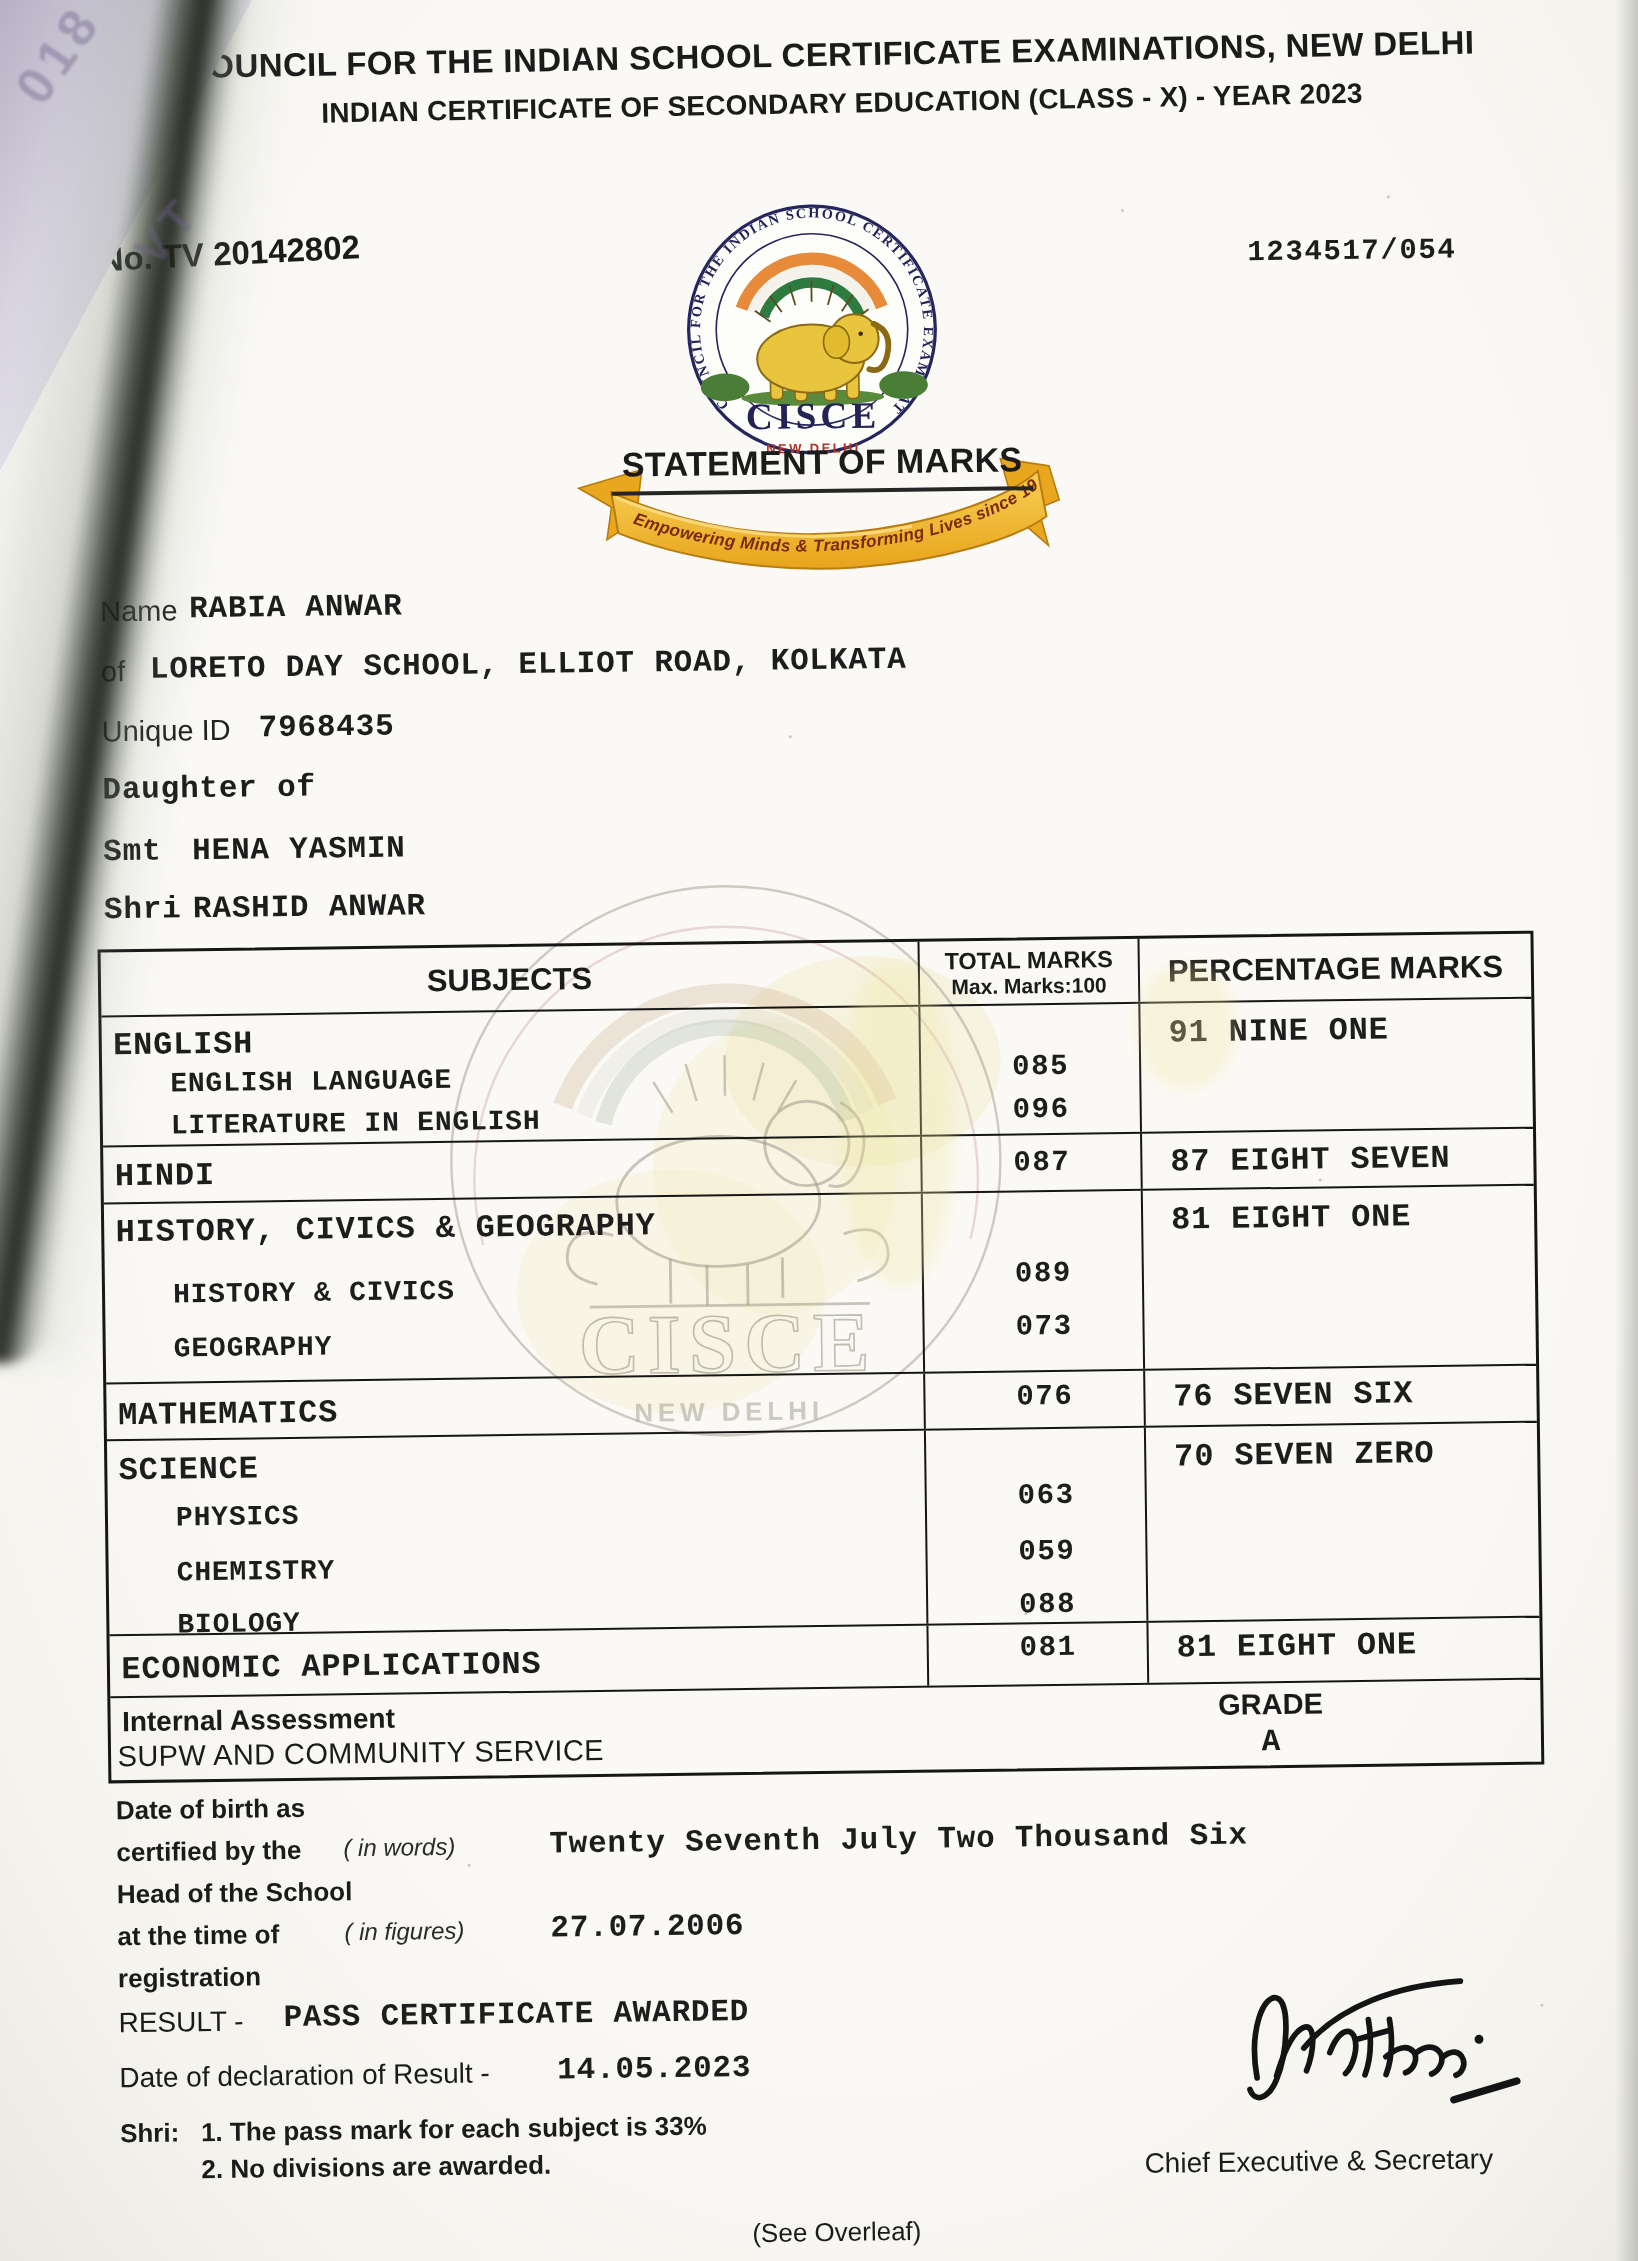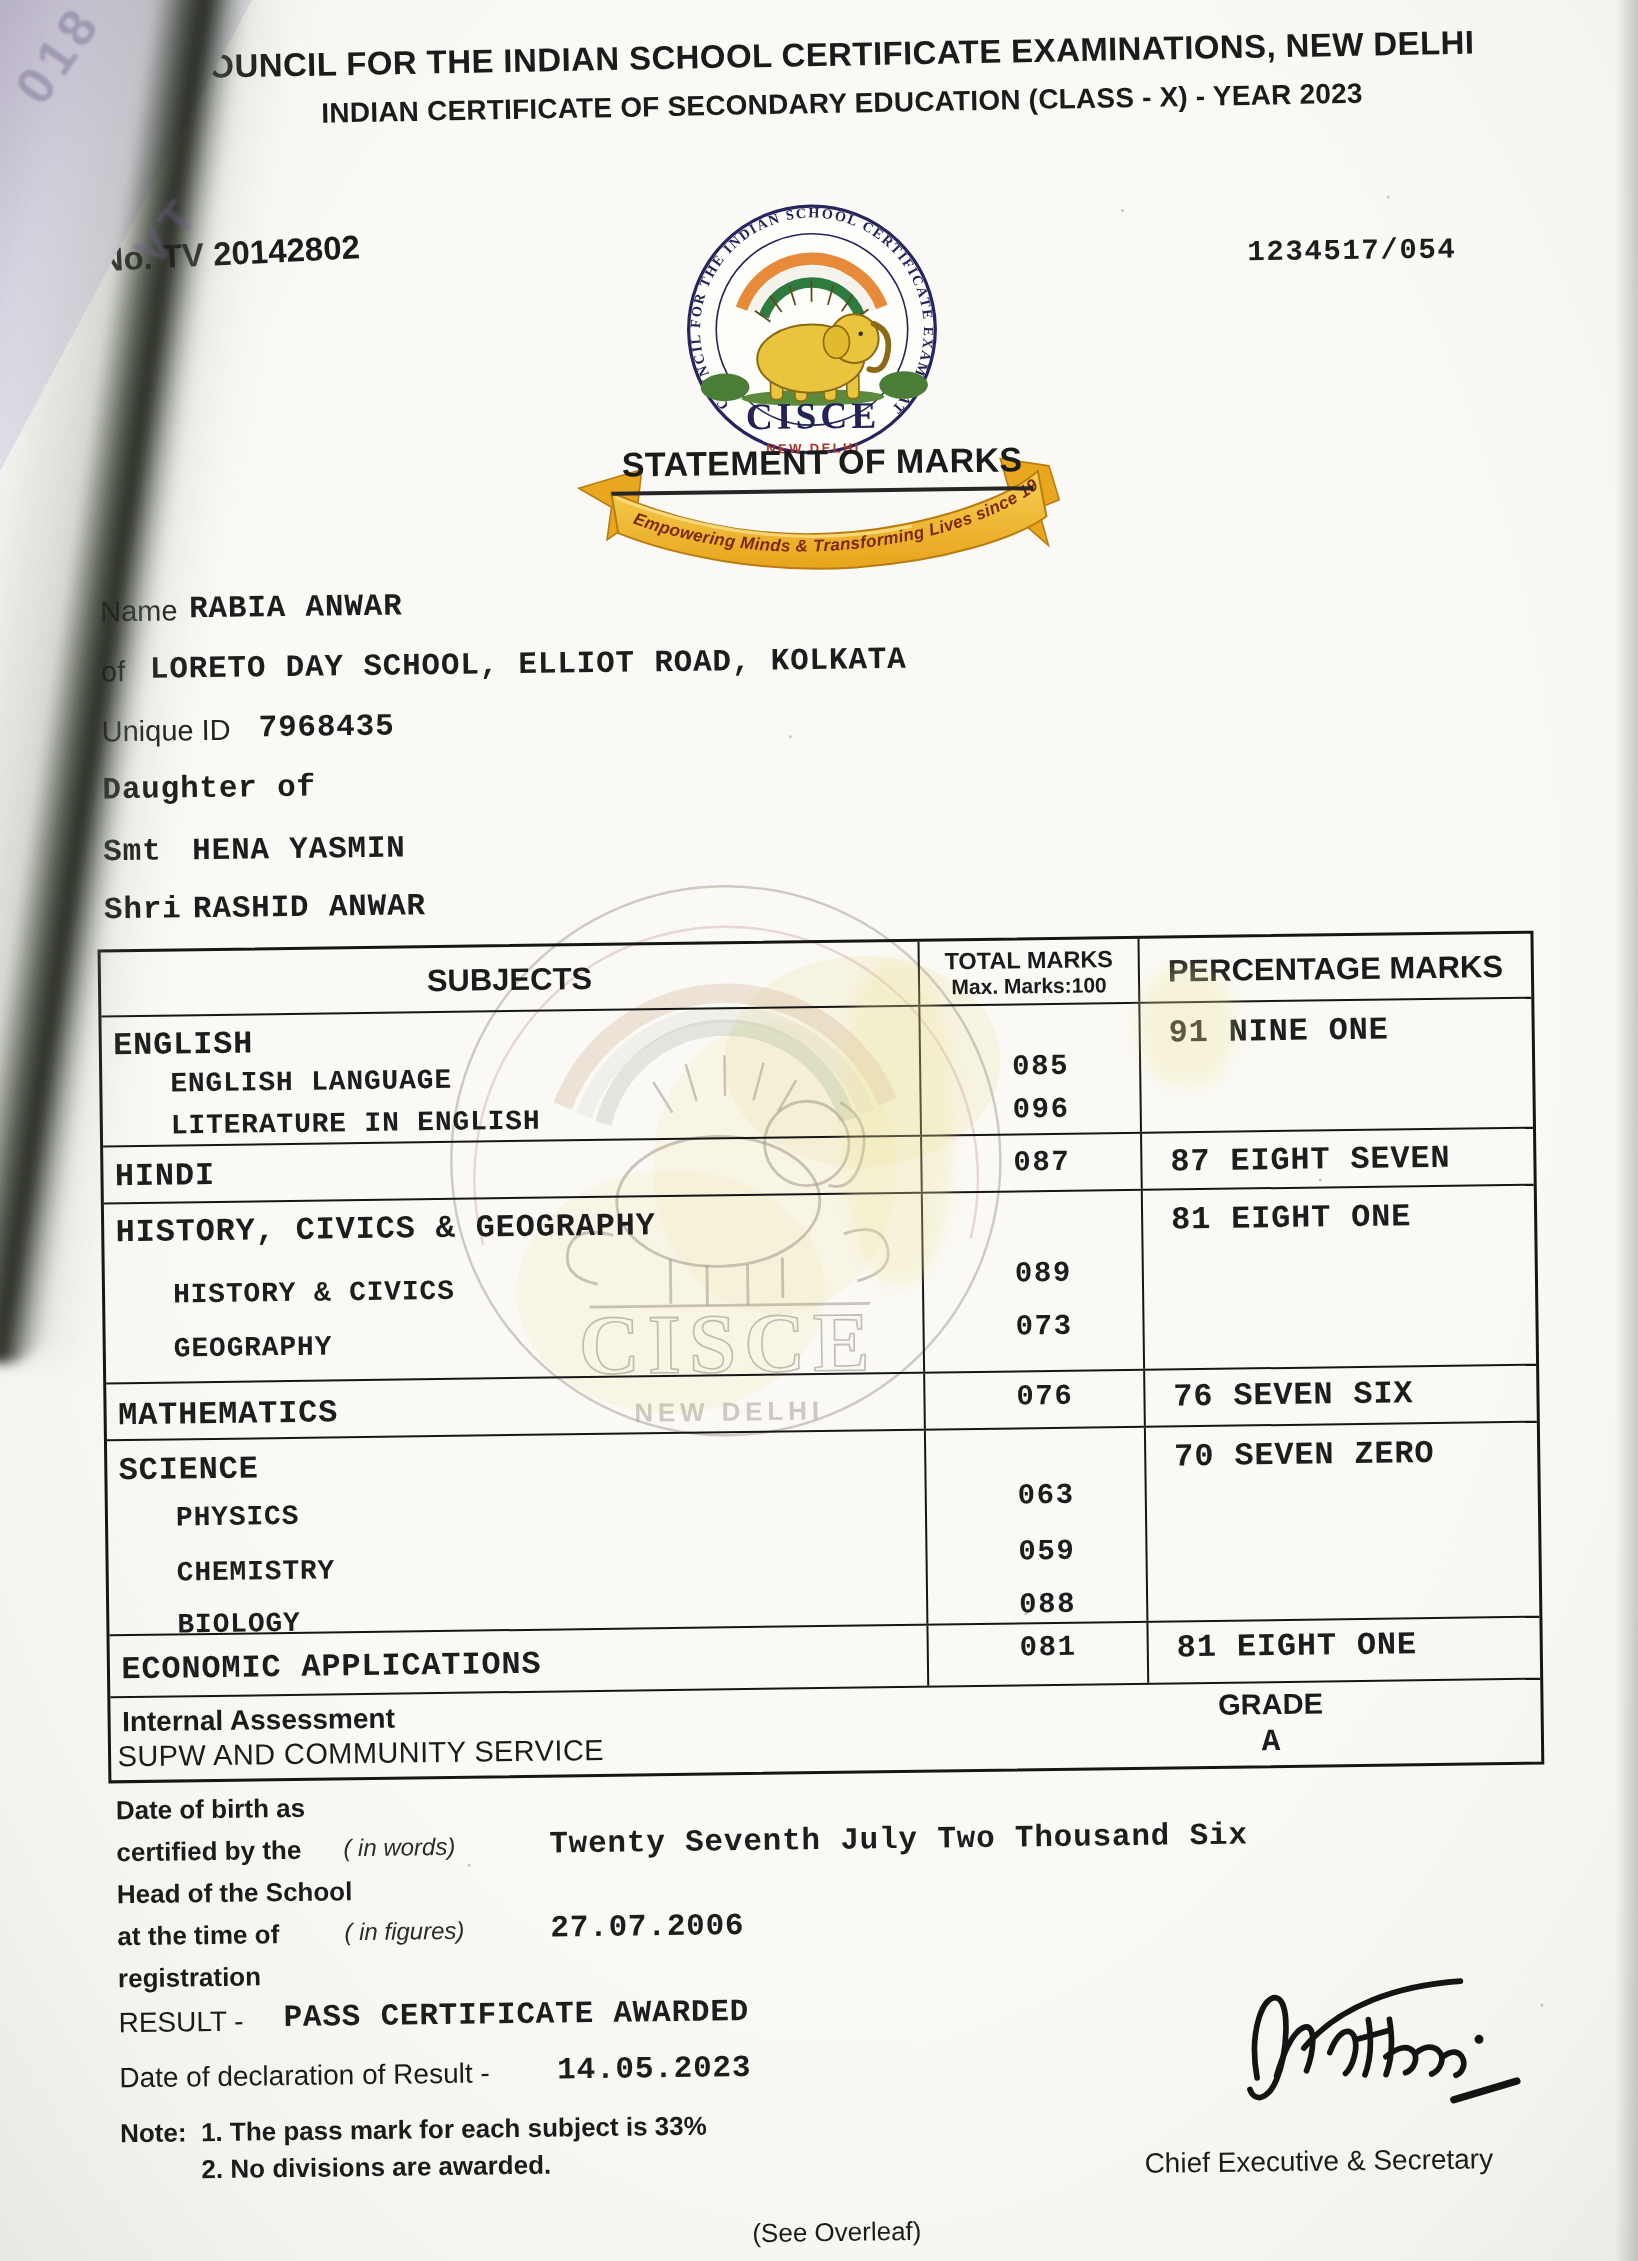--- a/index.html
+++ b/index.html
@@ -290,21 +290,21 @@
     <span class="abs doblab sans" style="left:104px;top:1912px;">at the time of</span>
     <span class="abs dobit sans" style="left:331px;top:1912px;">( in figures)</span>
     <span class="abs dobval mono-b" style="left:537px;top:1907px;">27.07.2006</span>
     <span class="abs doblab sans" style="left:104px;top:1954px;">registration</span>
 
     <span class="abs reslab sans" style="left:104px;top:1998px;">RESULT -</span>
     <span class="abs resval mono-b" style="left:269px;top:1993px;">PASS CERTIFICATE AWARDED</span>
     <span class="abs reslab sans" style="left:104px;top:2053px;">Date of declaration of Result -</span>
     <span class="abs resval mono-b" style="left:542px;top:2049px;">14.05.2023</span>
 
-    <span class="abs notetx sans" style="left:104px;top:2109px;">Note:</span>
+    <span class="abs notetx sans" style="left:104px;top:2109px;">Shri:</span>
     <span class="abs notetx sans" style="left:185px;top:2109px;">1. The pass mark for each subject is 33%</span>
     <span class="abs notetx sans" style="left:185px;top:2146px;">2. No divisions are awarded.</span>
 
     <svg class="abs" style="left:1193px;top:1960px;" width="349" height="187" viewBox="0 0 430 230">
       <g fill="none" stroke="#141414" stroke-width="7" stroke-linecap="round">
         <path d="M60,152 C50,92 70,48 86,54 C102,60 98,122 84,154 C73,180 56,182 51,166"></path>
         <path d="M84,150 C94,118 106,94 120,90 C134,88 130,122 121,144"></path>
         <path d="M118,116 C162,64 236,40 312,36"></path>
         <path d="M150,122 C160,96 174,90 180,102 C186,116 178,140 169,148"></path>
         <path d="M198,82 C202,108 200,132 193,150"></path>

